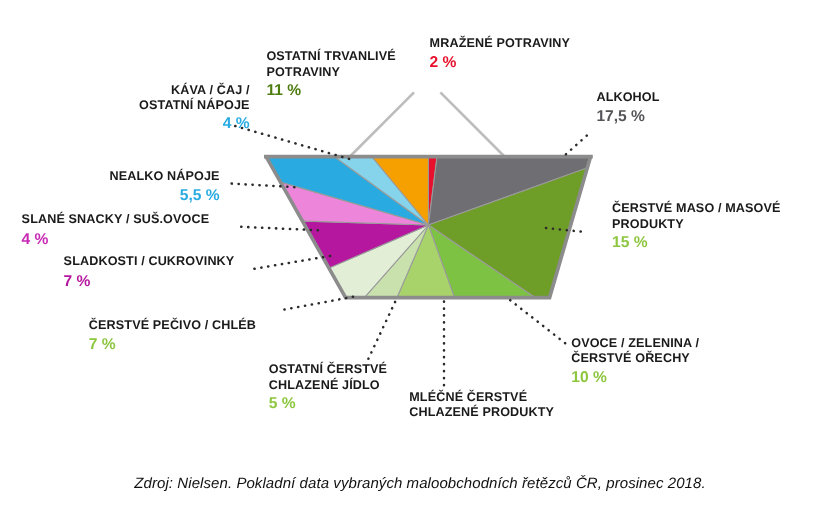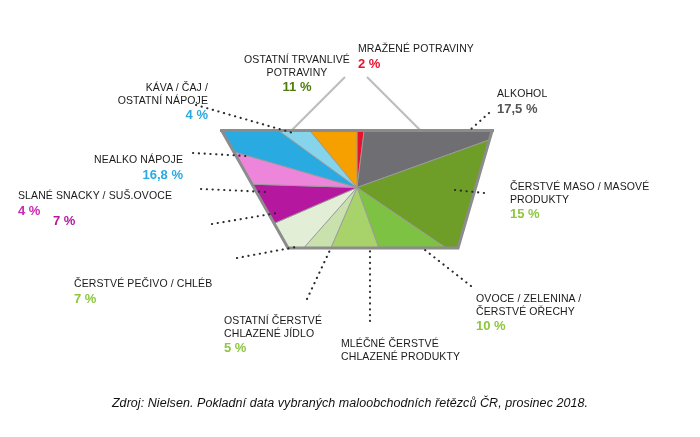--- a/index.html
+++ b/index.html
@@ -5,24 +5,23 @@
   html,body{margin:0;padding:0;}
   body{
     width:700px;height:437px;background:#ffffff;position:relative;
     font-family:"Liberation Sans","DejaVu Sans",sans-serif;
     -webkit-font-smoothing:antialiased;overflow:hidden;
   }
   #infographic{position:absolute;left:0;top:0;width:700px;height:437px;}
 
   .lbl{position:absolute;}
   .lbl .name{
-    font-size:10.5px;font-weight:normal;color:#1a1a1a;
+    font-size:10.5px;font-weight:bold;color:#1a1a1a;
     letter-spacing:.01em;line-height:12.6px;white-space:pre-line;
     text-transform:uppercase;
-    margin-top:12px;
   }
   .lbl .val{
     font-size:13px;font-weight:bold;line-height:15px;margin-top:1px;
   }
   .lbl.right .name,.lbl.right .val{text-align:left;}
 
   #source{
     position:absolute;left:0;right:0;top:396px;text-align:center;
     font-family:"Liberation Sans","DejaVu Sans",sans-serif;
     font-size:12.5px;font-style:italic;color:#111;letter-spacing:.005em;
@@ -82,53 +81,54 @@
       <path class="leader" d="M489,113 L470,130"></path>
     </g>
   </svg>
 
   <div class="lbl" style="left:92px;top:69px;width:116px;text-align:right;">
     <div class="name">KÁVA / ČAJ /
 OSTATNÍ NÁPOJE</div>
     <div class="val" style="color:#29abe2;">4 %</div>
   </div>
 
-  <div class="lbl" style="left:222px;top:41px;width:150px;text-align:center;">
+  <div class="lbl" style="left:222px;top:41px;width:150px;text-align:left;">
     <div class="name">OSTATNÍ TRVANLIVÉ
 POTRAVINY</div>
     <div class="val" style="color:#4d7c0f;">11 %</div>
   </div>
 
   <div class="lbl" style="left:358px;top:30px;width:160px;text-align:left;">
     <div class="name">MRAŽENÉ POTRAVINY</div>
     <div class="val" style="color:#e8112d;">2 %</div>
   </div>
 
   <div class="lbl right" style="left:497px;top:75px;width:130px;">
     <div class="name">ALKOHOL</div>
     <div class="val" style="color:#555559;">17,5 %</div>
   </div>
 
   <div class="lbl" style="left:28px;top:141px;width:155px;text-align:right;">
     <div class="name">NEALKO NÁPOJE</div>
-    <div class="val" style="color:#29abe2;">16,8 %</div>
+    <div class="val" style="color:#29abe2;">5,5 %</div>
   </div>
 
   <div class="lbl" style="left:18px;top:177px;width:180px;text-align:left;">
     <div class="name">SLANÉ SNACKY / SUŠ.OVOCE</div>
     <div class="val" style="color:#c828b4;">4 %</div>
   </div>
 
   <div class="lbl right" style="left:510px;top:168px;width:165px;">
     <div class="name">ČERSTVÉ MASO / MASOVÉ
 PRODUKTY</div>
     <div class="val" style="color:#8dc63f;">15 %</div>
   </div>
 
   <div class="lbl" style="left:53px;top:212px;width:160px;text-align:left;">
+    <div class="name">SLADKOSTI / CUKROVINKY</div>
     <div class="val" style="color:#b5179e;">7 %</div>
   </div>
 
   <div class="lbl" style="left:74px;top:265px;width:160px;text-align:left;">
     <div class="name">ČERSTVÉ PEČIVO / CHLÉB</div>
     <div class="val" style="color:#8dc63f;">7 %</div>
   </div>
 
   <div class="lbl" style="left:224px;top:302px;width:140px;text-align:left;">
     <div class="name">OSTATNÍ ČERSTVÉ

